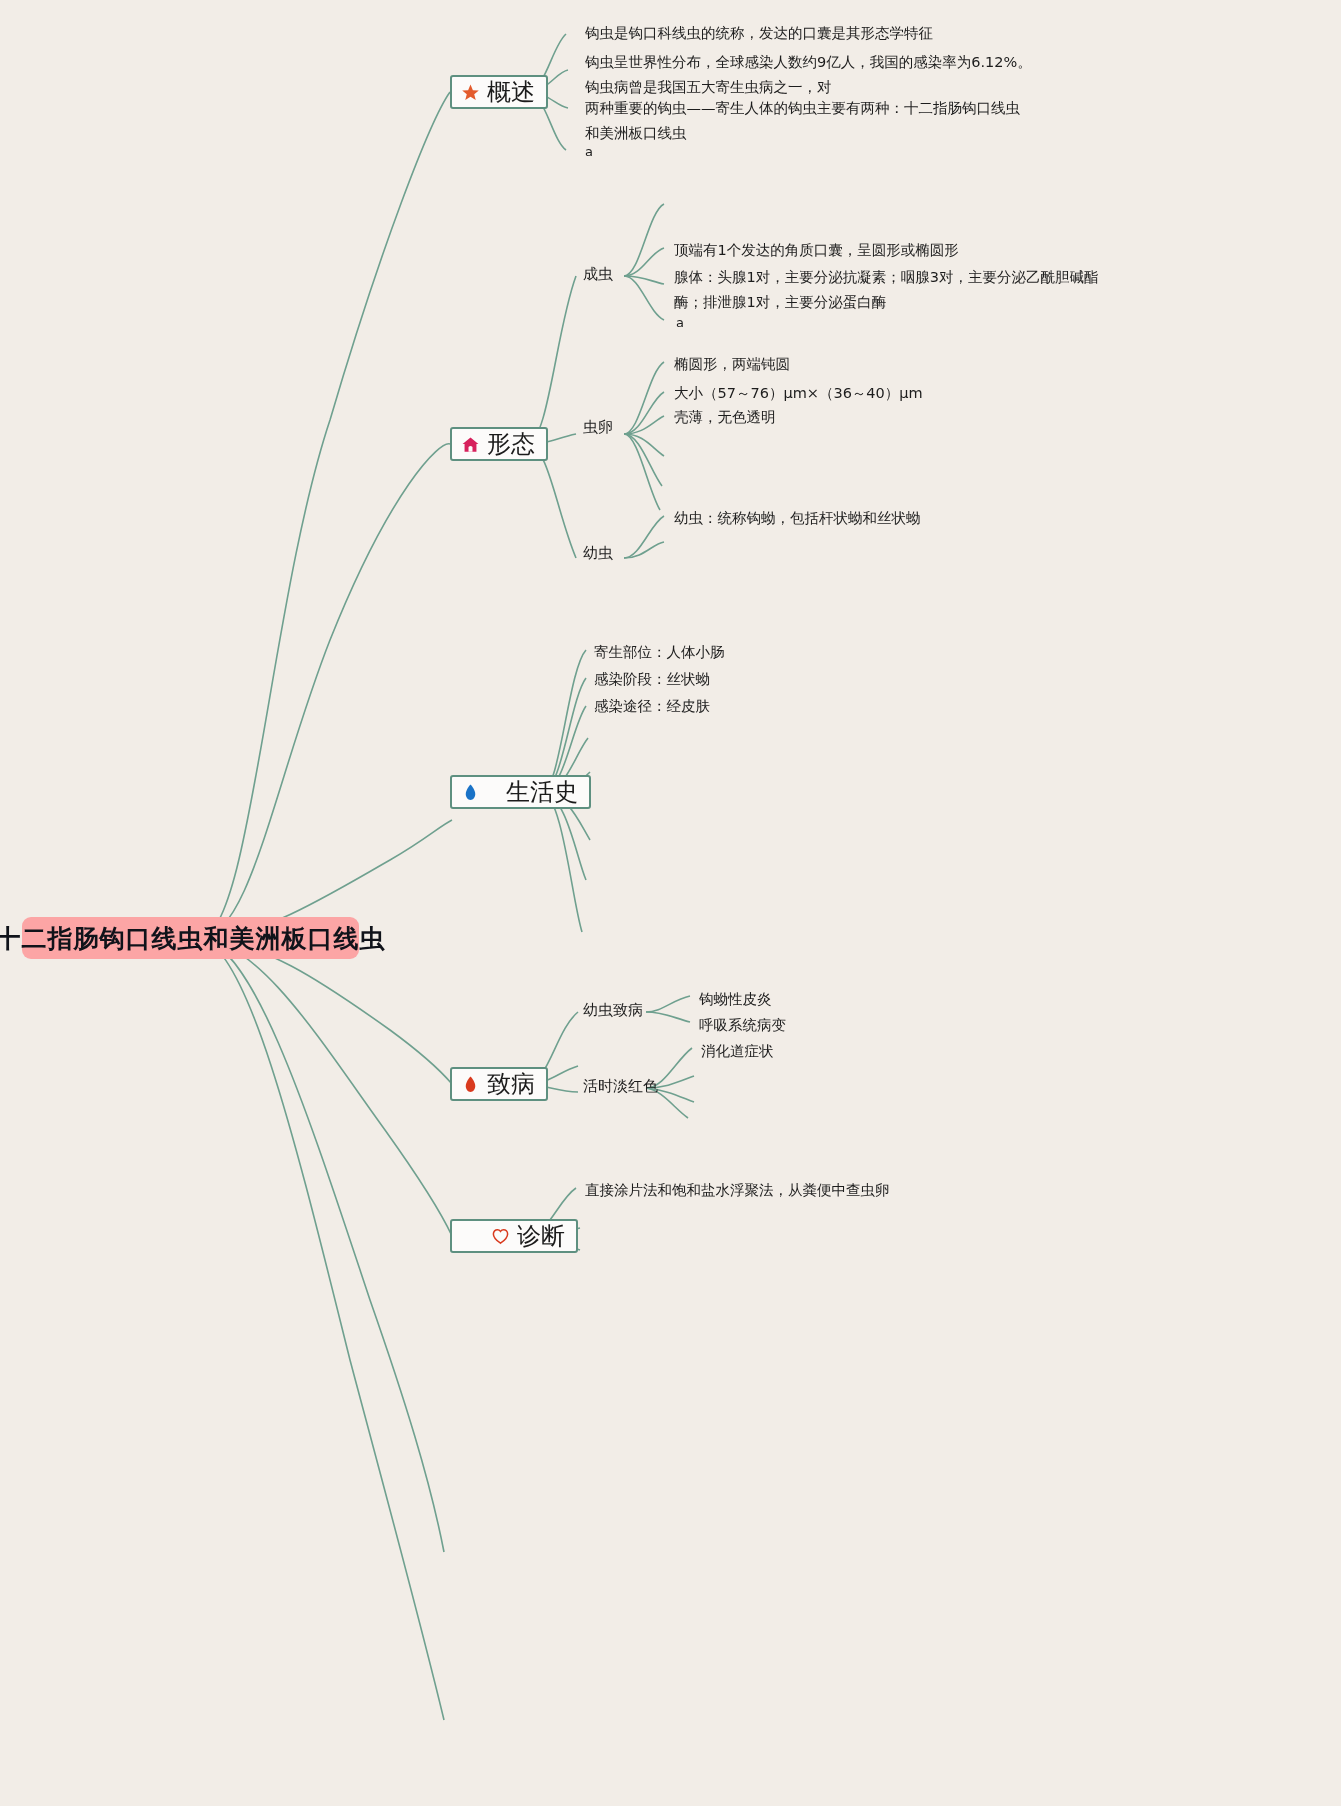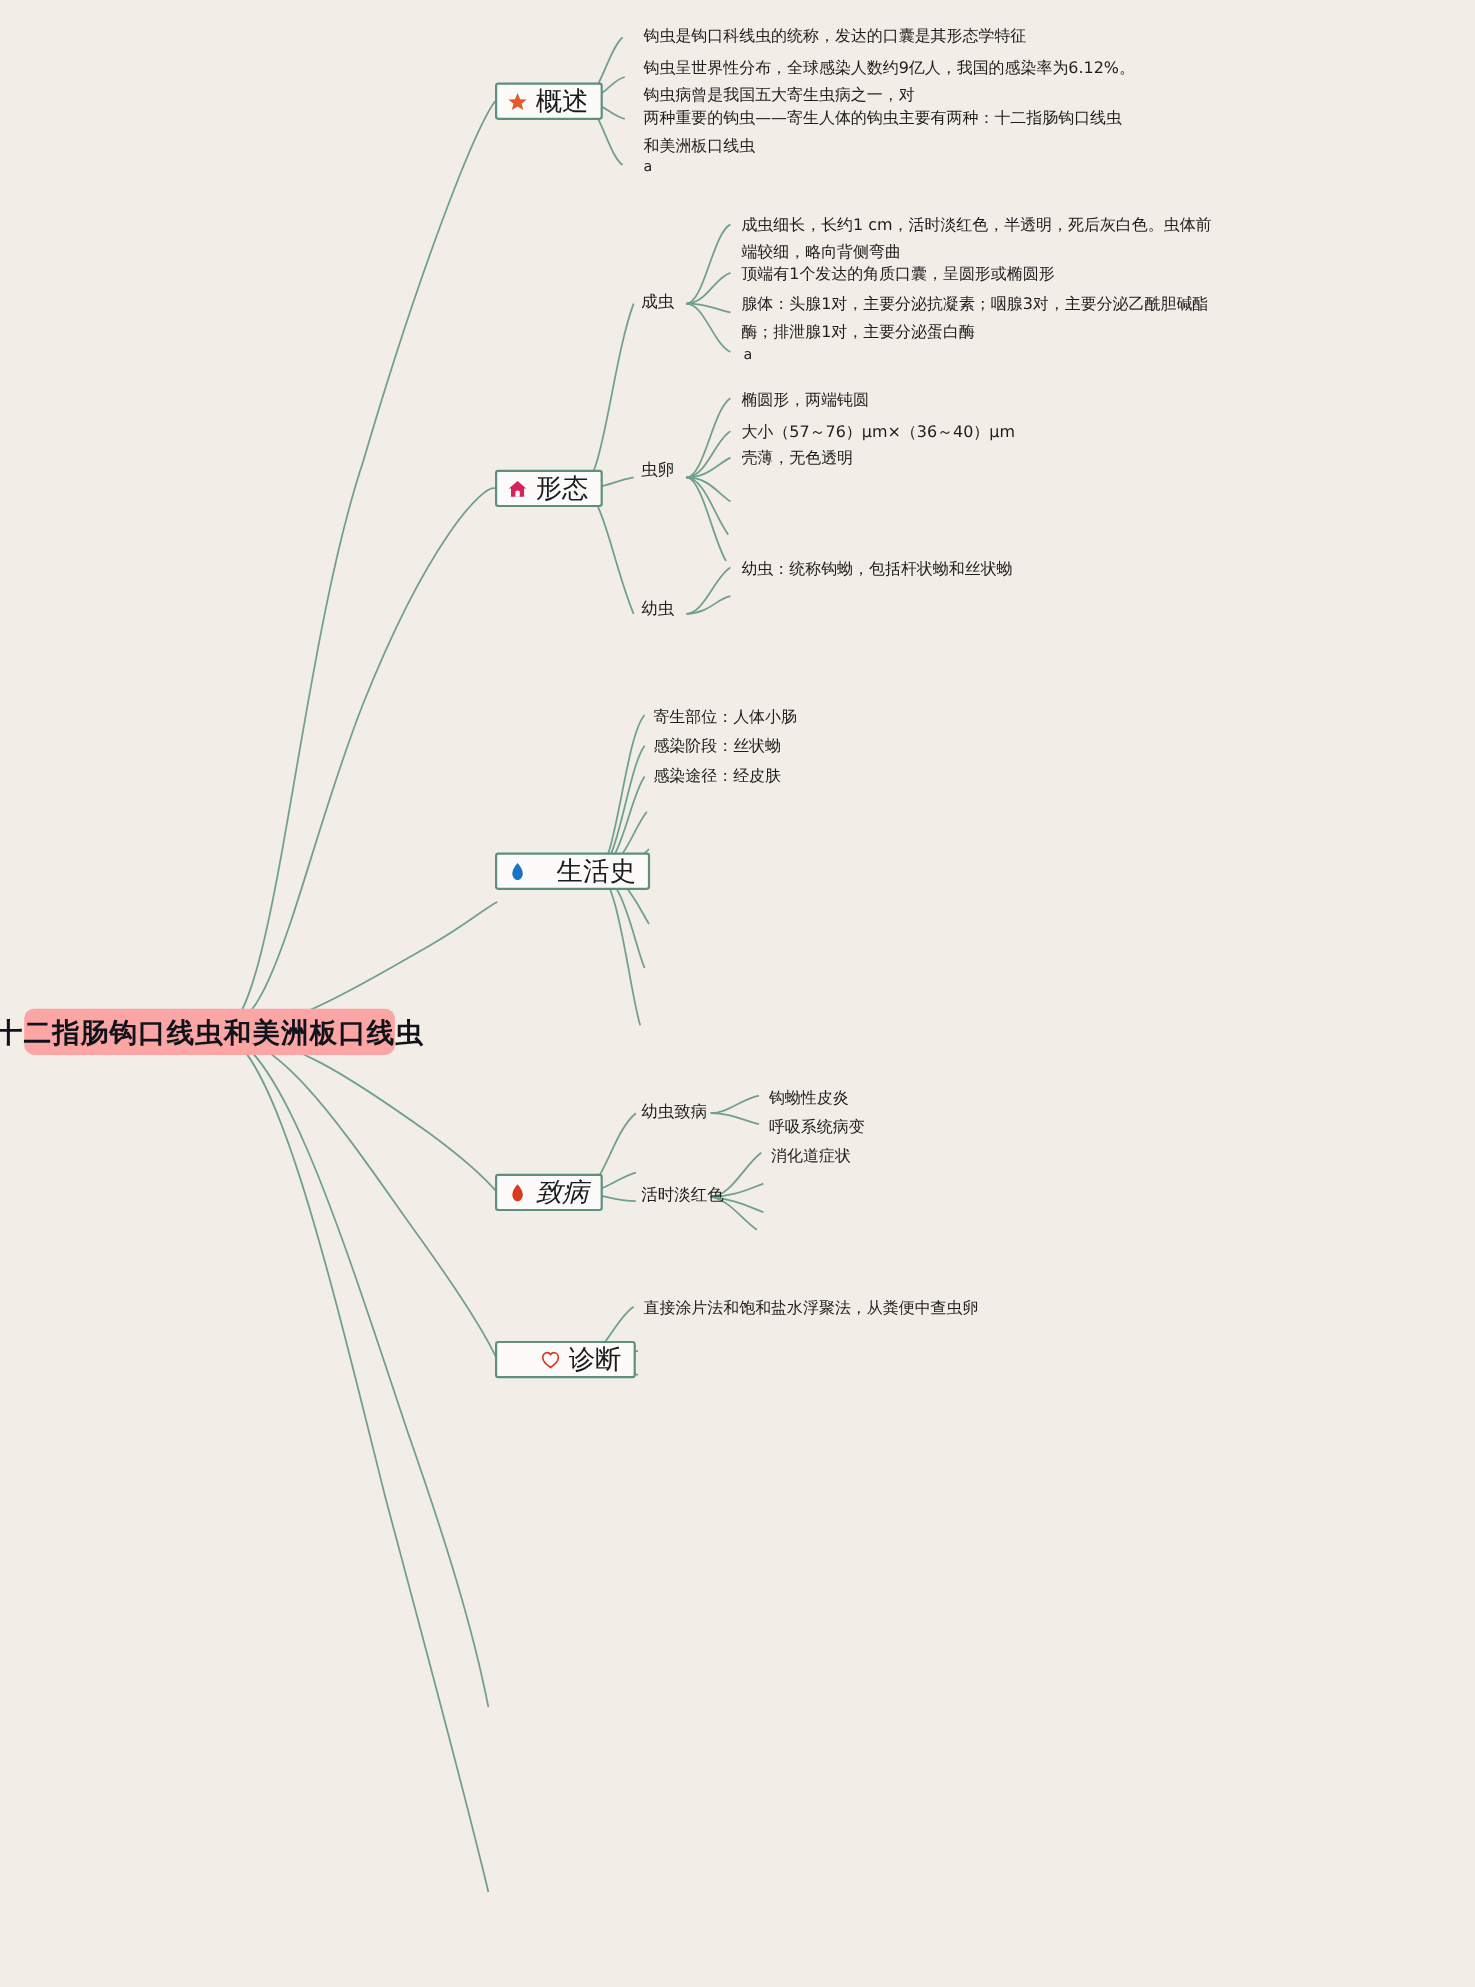--- a/index.html
+++ b/index.html
@@ -193,21 +193,20 @@
     <span class="branch-icon">
       <svg viewBox="0 0 24 24" width="19" height="19">
         <path d="M12 3 L22 11.5 L19.5 11.5 L19.5 21 L4.5 21 L4.5 11.5 L2 11.5 Z" fill="#D6215C"></path>
         <path d="M9.5 21 L9.5 15 Q12 12.6 14.5 15 L14.5 21 Z" fill="#FCFBFA"></path>
       </svg>
     </span>
     <span class="branch-label">形态</span>
   </div>
 
   <div class="sub-node" style="left:583px; top:265px;">成虫</div>
-  <div class="leaf" style="left:674px; top:193px; width:440px;">成虫细长，长约1 cm，活时淡红色，半透明，死后灰白色。虫体前端较细，略向背侧弯曲</div>
   <div class="leaf nowrap" style="left:674px; top:238px;">顶端有1个发达的角质口囊，呈圆形或椭圆形</div>
   <div class="leaf" style="left:674px; top:265px; width:430px;">腺体：头腺1对，主要分泌抗凝素；咽腺3对，主要分泌乙酰胆碱酯酶；排泄腺1对，主要分泌蛋白酶</div>
   <div class="leaf tiny" style="left:676px; top:310px;">a</div>
 
   <div class="sub-node" style="left:583px; top:418px;">虫卵</div>
   <div class="leaf nowrap" style="left:674px; top:352px;">椭圆形，两端钝圆</div>
   <div class="leaf nowrap" style="left:674px; top:381px;">大小（57～76）μm×（36～40）μm</div>
   <div class="leaf nowrap" style="left:674px; top:405px;">壳薄，无色透明</div>
 
   <div class="sub-node" style="left:583px; top:544px;">幼虫</div>
@@ -219,21 +218,21 @@
         <path d="M12 2 C12 2 6 8.5 6 14 C6 18 8.7 21.5 12 21.5 C15.3 21.5 18 18 18 14 C18 8.5 12 2 12 2 Z" fill="#1A73C7"></path>
       </svg>
     </span>
     <span class="branch-label">生活史</span>
   </div>
 
   <div class="leaf nowrap" style="left:594px; top:640px;">寄生部位：人体小肠</div>
   <div class="leaf nowrap" style="left:594px; top:667px;">感染阶段：丝状蚴</div>
   <div class="leaf nowrap" style="left:594px; top:694px;">感染途径：经皮肤</div>
 
-  <div class="branch-node" style="left:450px; top:1067px;font-style:italic;">
+  <div class="branch-node" style="left:450px; top:1067px;">
     <span class="branch-icon">
       <svg viewBox="0 0 24 24" width="19" height="19">
         <path d="M12 2 C12 2 6 8.5 6 14 C6 18 8.7 21.5 12 21.5 C15.3 21.5 18 18 18 14 C18 8.5 12 2 12 2 Z" fill="#D93A1E"></path>
       </svg>
     </span>
     <span class="branch-label">致病</span>
   </div>
 
   <div class="sub-node" style="left:583px; top:1001px;">幼虫致病</div>
   <div class="leaf nowrap" style="left:699px; top:987px;">钩蚴性皮炎</div>

